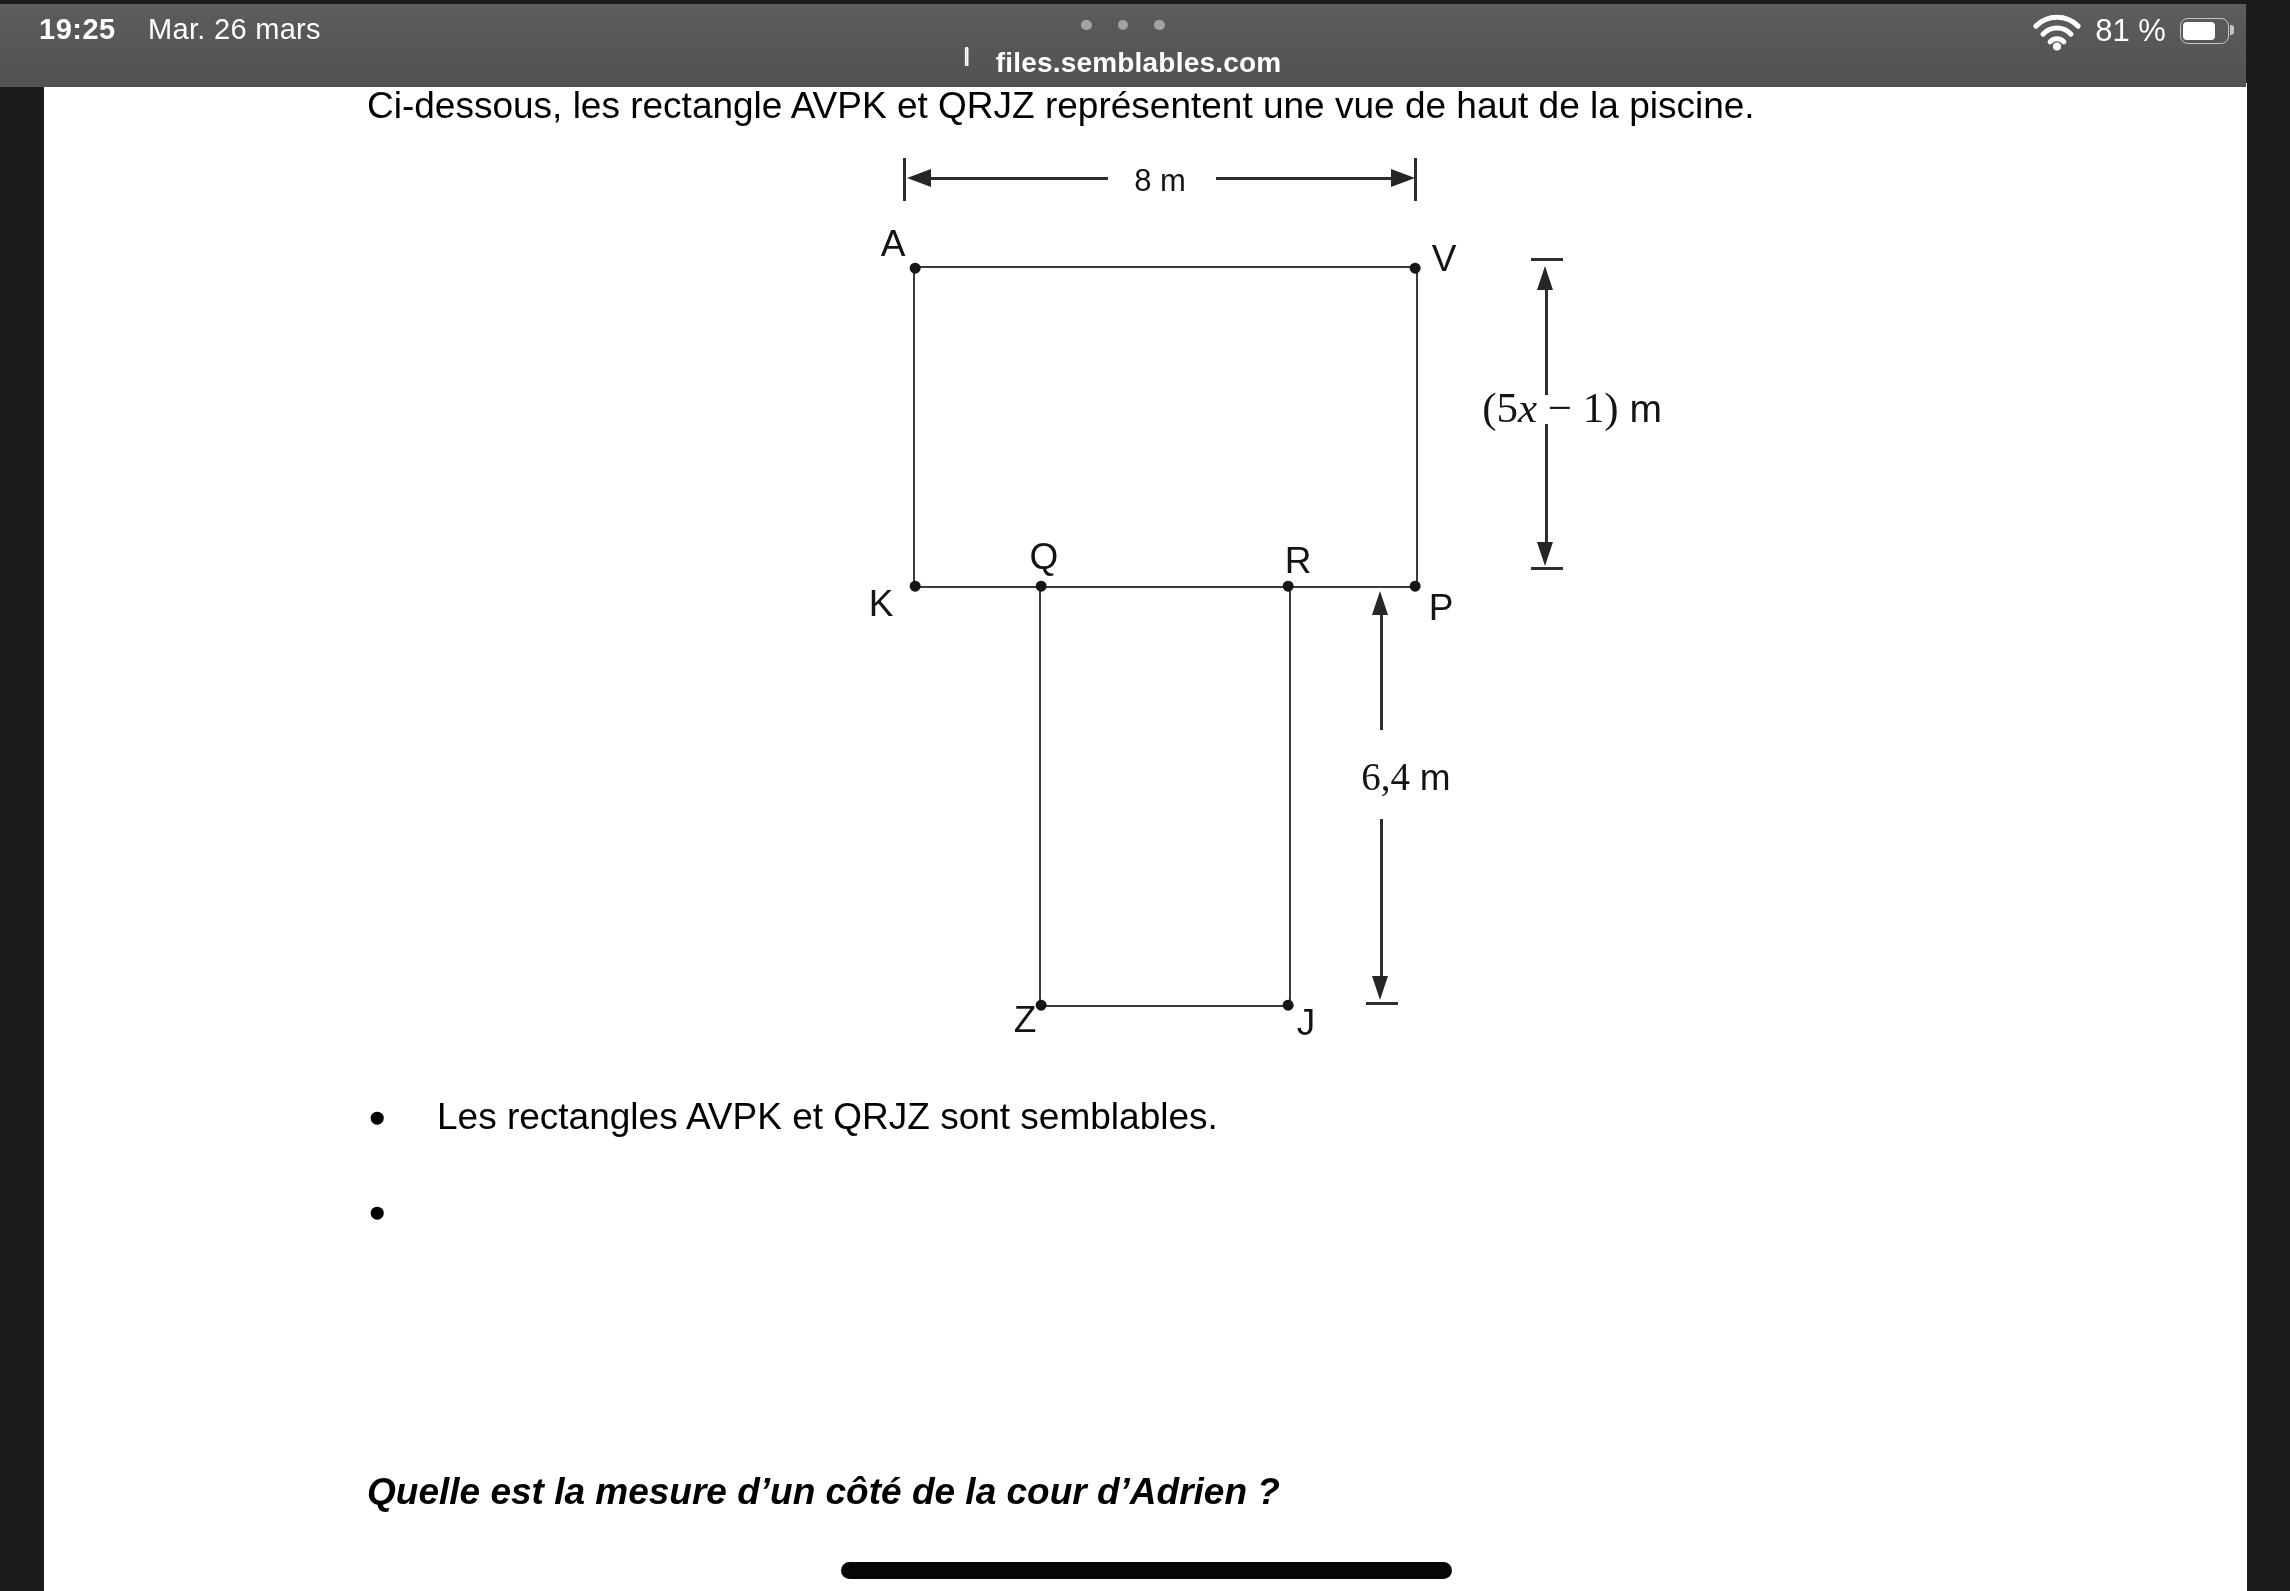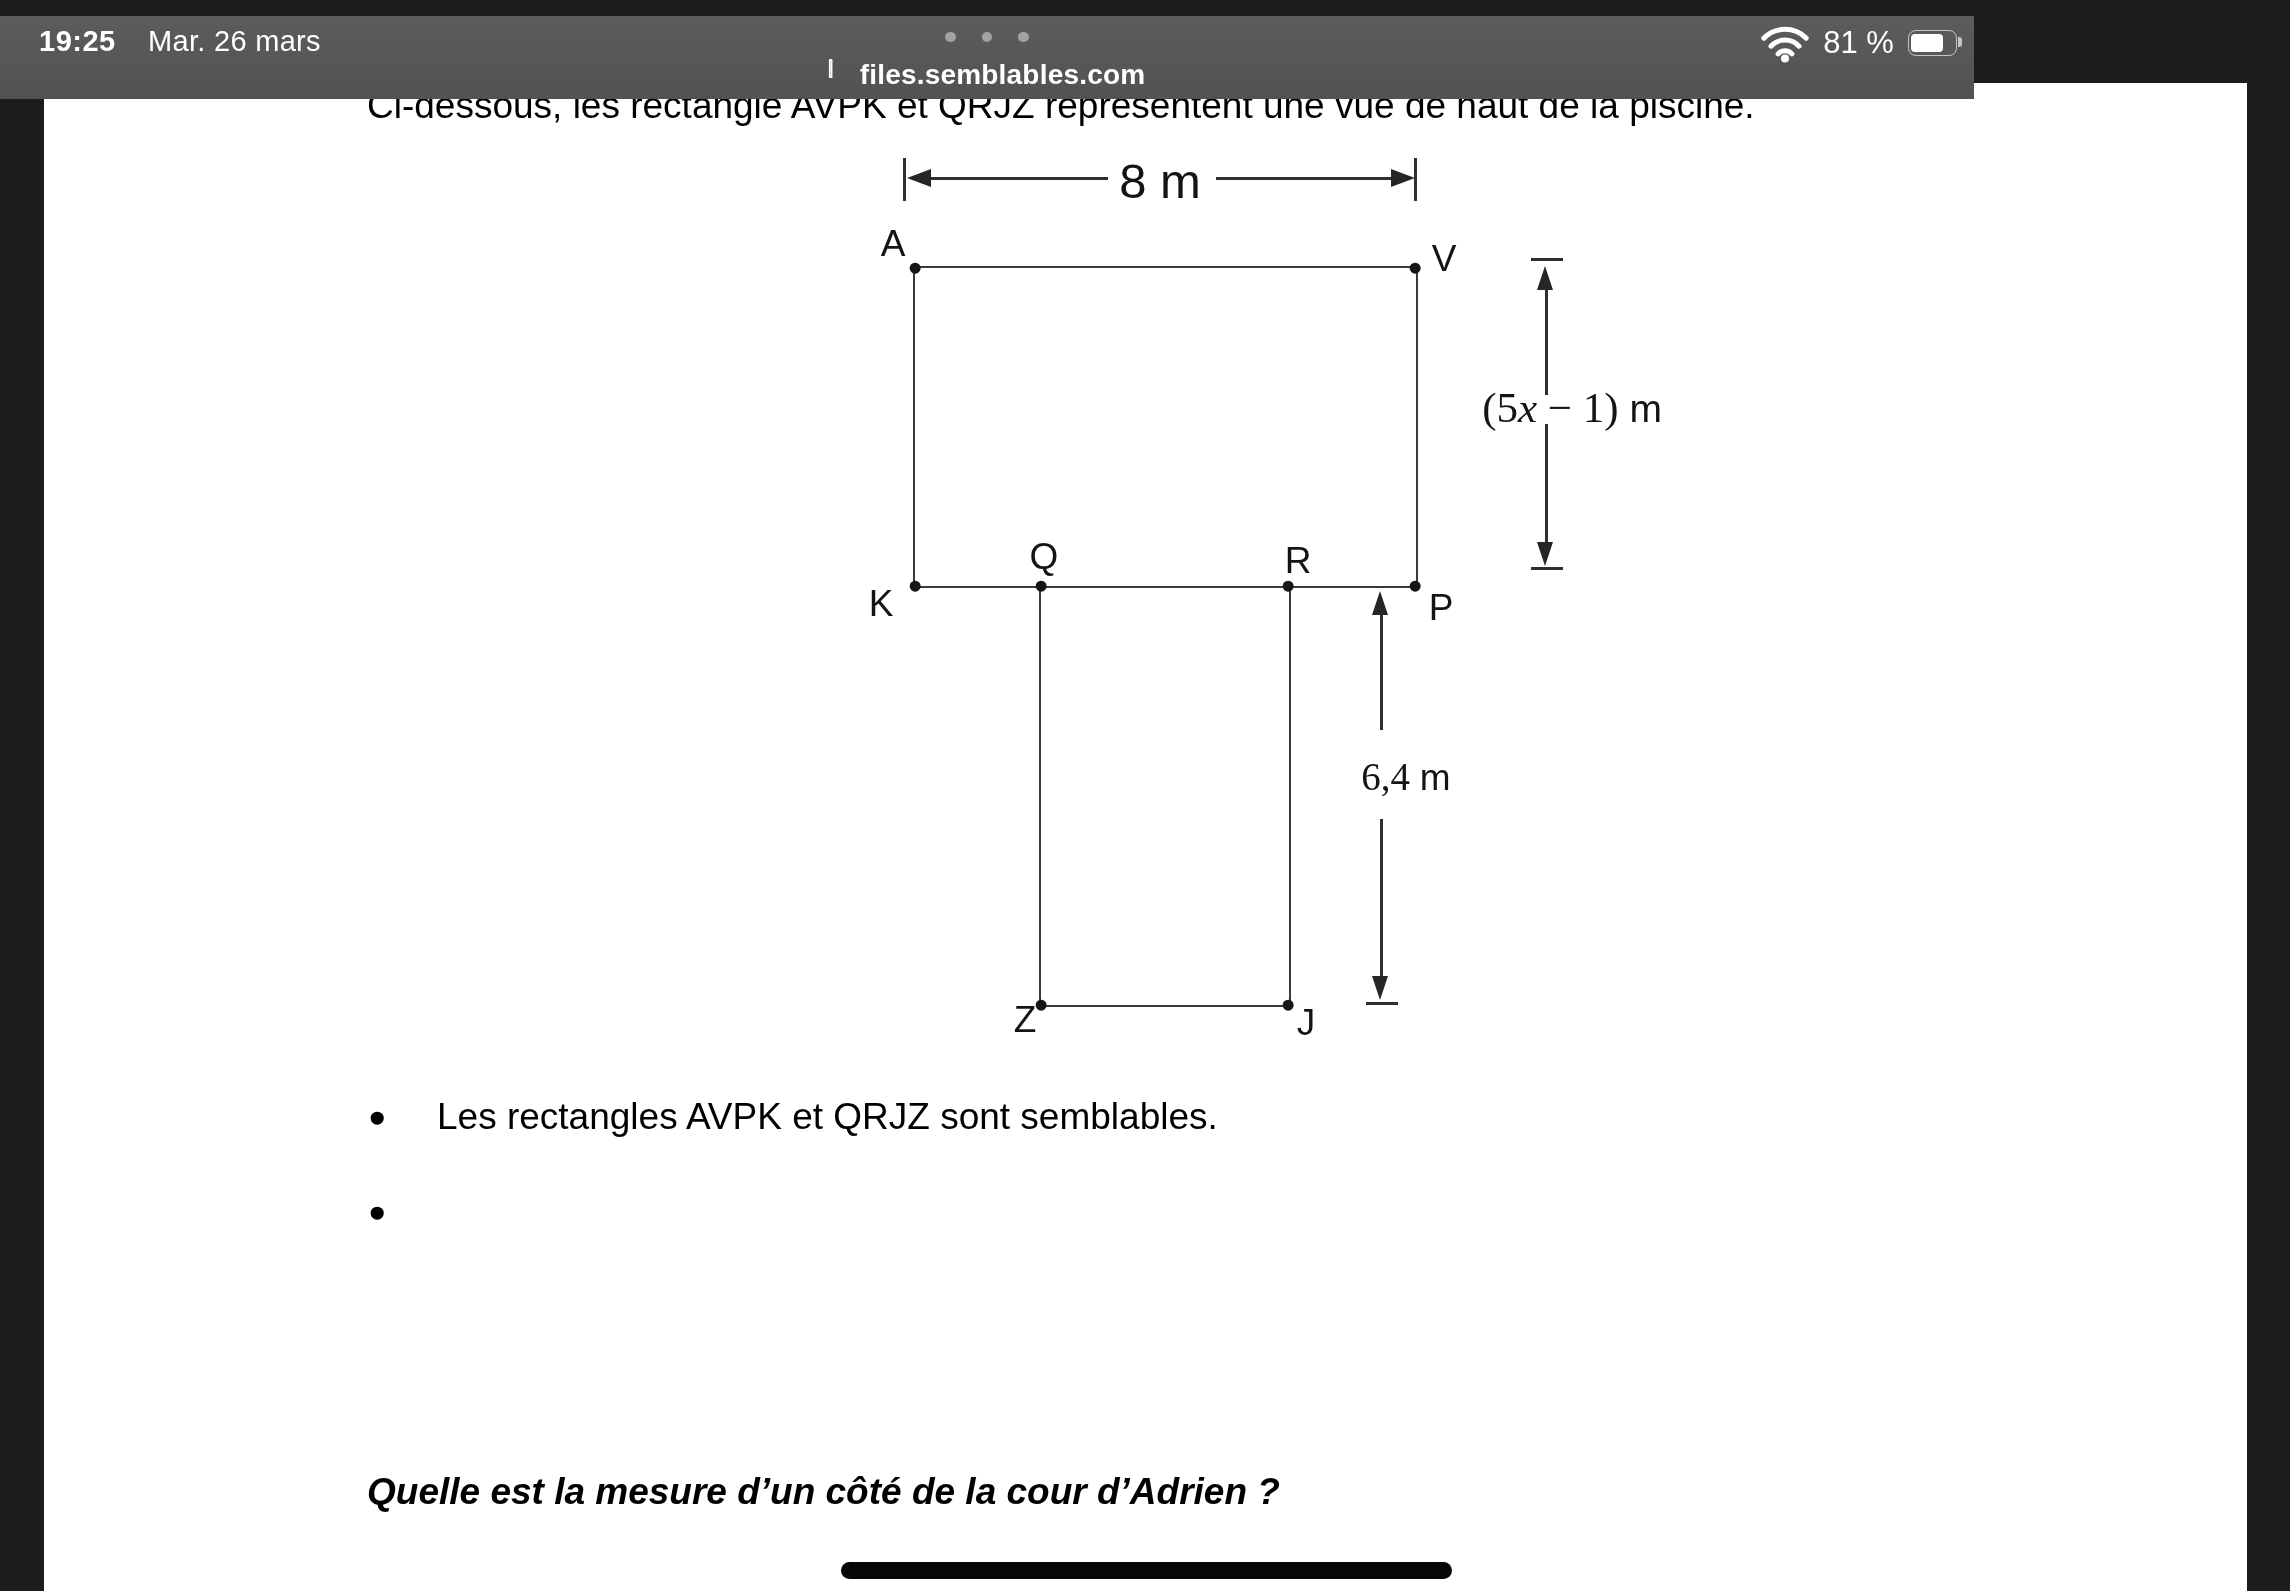--- a/index.html
+++ b/index.html
@@ -5,21 +5,21 @@
   html,body{margin:0;padding:0;}
   body{
     width:2290px;height:1591px;
     background:#1c1c1e;
     font-family:"Liberation Sans","DejaVu Sans",sans-serif;
     position:relative;overflow:hidden;
     -webkit-font-smoothing:antialiased;
   }
   
   .statusbar{
-    position:absolute;top:16px;left:0;width:1974px;height:83px;
+    position:absolute;top:4px;left:0;width:2246px;height:83px;
     background:linear-gradient(180deg,#5c5c5e 0%,#525254 100%);
     color:#fff;z-index:5;
   }
   .sb-time{position:absolute;left:39px;top:8.7px;font-size:29px;font-weight:700;letter-spacing:0.5px;}
   .sb-date{position:absolute;left:148px;top:8.7px;font-size:29px;font-weight:400;letter-spacing:0.3px;}
   .tab-dots{position:absolute;left:50%;top:15.5px;transform:translateX(-50%);display:flex;gap:26px;}
   .tab-dots i{width:10.7px;height:10.7px;border-radius:50%;background:#a2a2a4;display:block;}
   .urlrow{position:absolute;left:50%;top:39px;transform:translateX(-50%);display:flex;align-items:center;gap:9.7px;height:39px;}
   .url-text{font-size:28px;font-weight:700;letter-spacing:0.2px;}
   .lock{width:21.3px;height:29px;position:relative;margin-top:1.9px;}
@@ -43,21 +43,21 @@
   .vline{width:2.9px;}
   .thin{background:#2e2e2e;}
   .rect{position:absolute;border:2.9px solid #3a3a3a;box-sizing:border-box;background:transparent;}
   .dot{position:absolute;width:10.7px;height:10.7px;border-radius:50%;background:#161616;transform:translate(-50%,-50%);}
   .plabel{position:absolute;transform:translate(-50%,-50%);font-size:37px;color:#141414;white-space:nowrap;}
   .tri{position:absolute;width:0;height:0;}
   .tri.left {border-top:9.7px solid transparent;border-bottom:9.7px solid transparent;border-right:24px solid #262626;}
   .tri.right{border-top:9.7px solid transparent;border-bottom:9.7px solid transparent;border-left:24px solid #262626;}
   .tri.up   {border-left:8.7px solid transparent;border-right:8.7px solid transparent;border-bottom:24px solid #262626;}
   .tri.down {border-left:8.7px solid transparent;border-right:8.7px solid transparent;border-top:24px solid #262626;}
-  .dimlabel{position:absolute;transform:translate(-50%,-50%);white-space:nowrap;font-size:49px;color:#141414;}
+  .dimlabel{position:absolute;transform:translate(-50%,-50%);white-space:nowrap;font-size:31px;color:#141414;}
   .math{font-family:"Liberation Serif","DejaVu Serif",serif;}
   .math .var{font-style:italic;}
   .math .unit{font-family:"Liberation Sans","DejaVu Sans",sans-serif;}
   .ovl{display:inline-block;border-top:2.9px solid #000;padding-top:1.9px;line-height:1.05;}
   .bdot{position:absolute;width:12.6px;height:12.6px;border-radius:50%;background:#000;transform:translate(-50%,-50%);}
   .para{position:absolute;font-size:37px;line-height:49px;color:#000;}
   .question{position:absolute;font-size:37px;font-weight:700;color:#000;white-space:nowrap;font-style:italic;}
   .homebar{position:absolute;left:797px;top:1479px;width:611px;height:16.5px;border-radius:8.7px;background:#060606;}
   .eq2{font-size:41px;}
   .rdim{font-size:43px;}

